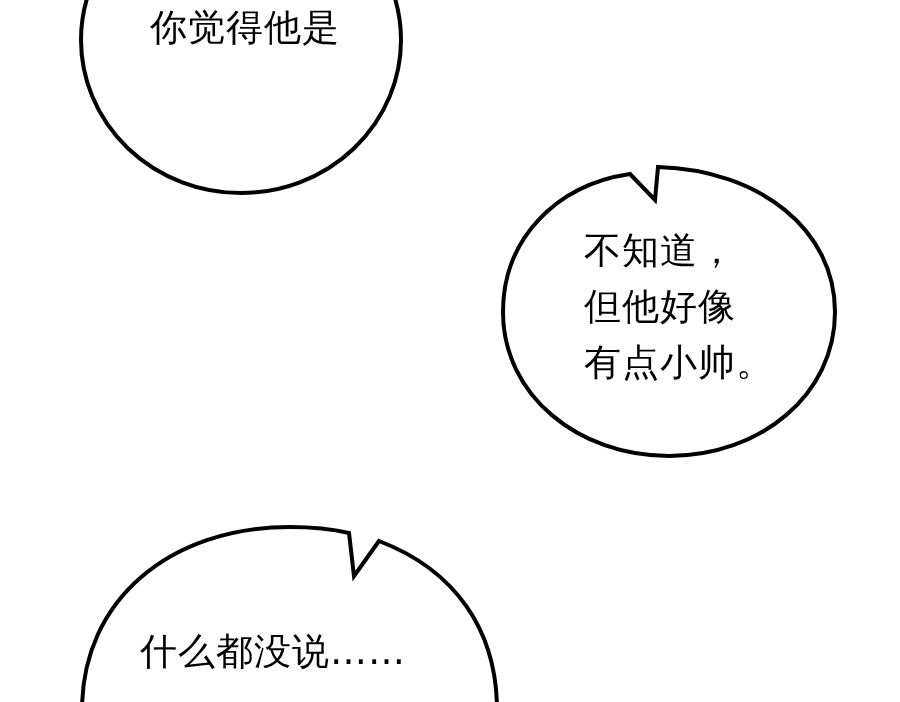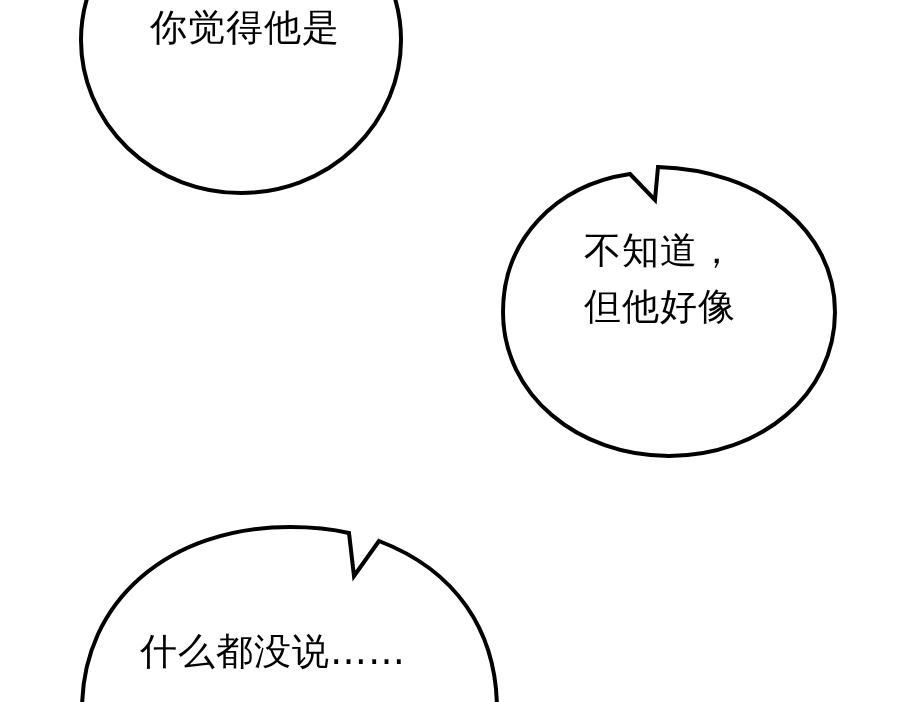--- a/index.html
+++ b/index.html
@@ -62,17 +62,18 @@
            C 312 527, 332 529, 349 533 Z" fill="#ffffff" stroke="#000000" stroke-width="4" stroke-linejoin="miter"></path>
 </svg>
 
 <div id="text-1" class="bubble-text">
   <span class="line">你觉得他是</span>
 </div>
 
 <div id="text-2" class="bubble-text">
   <span class="line">不知道，</span>
   <span class="line">但他好像</span>
+  <span class="line">有点小帅。</span>
 </div>
 
 <div id="text-3" class="bubble-text">
   <span class="line">什么都没说……</span>
 </div>
 
 </body></html>

